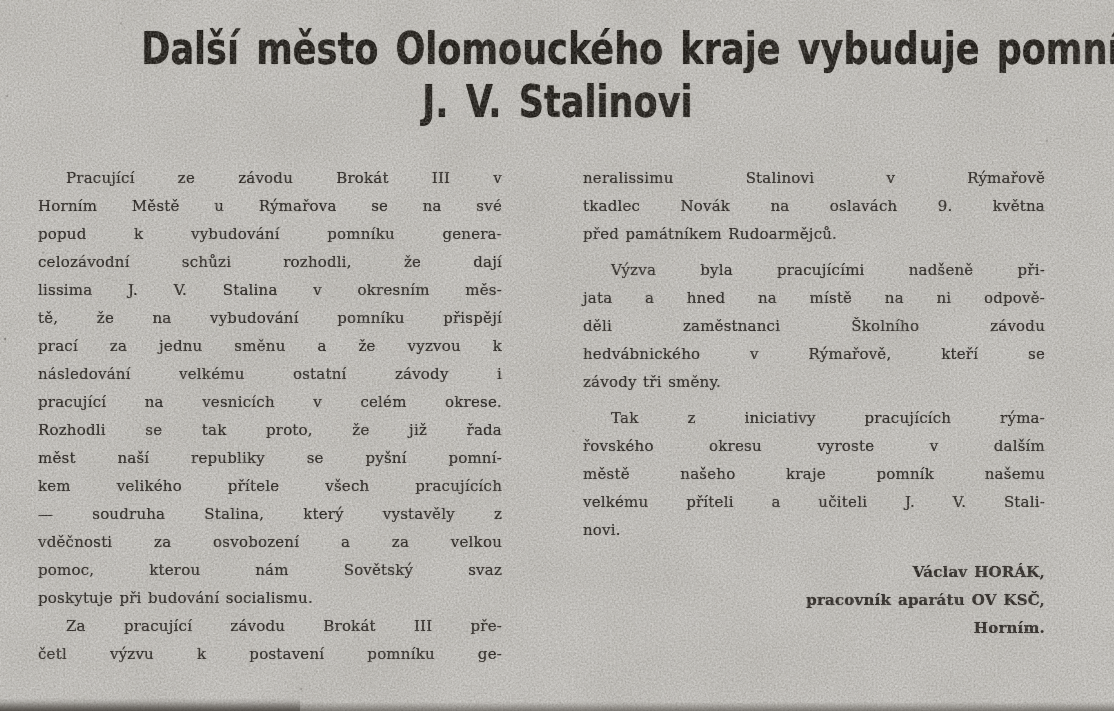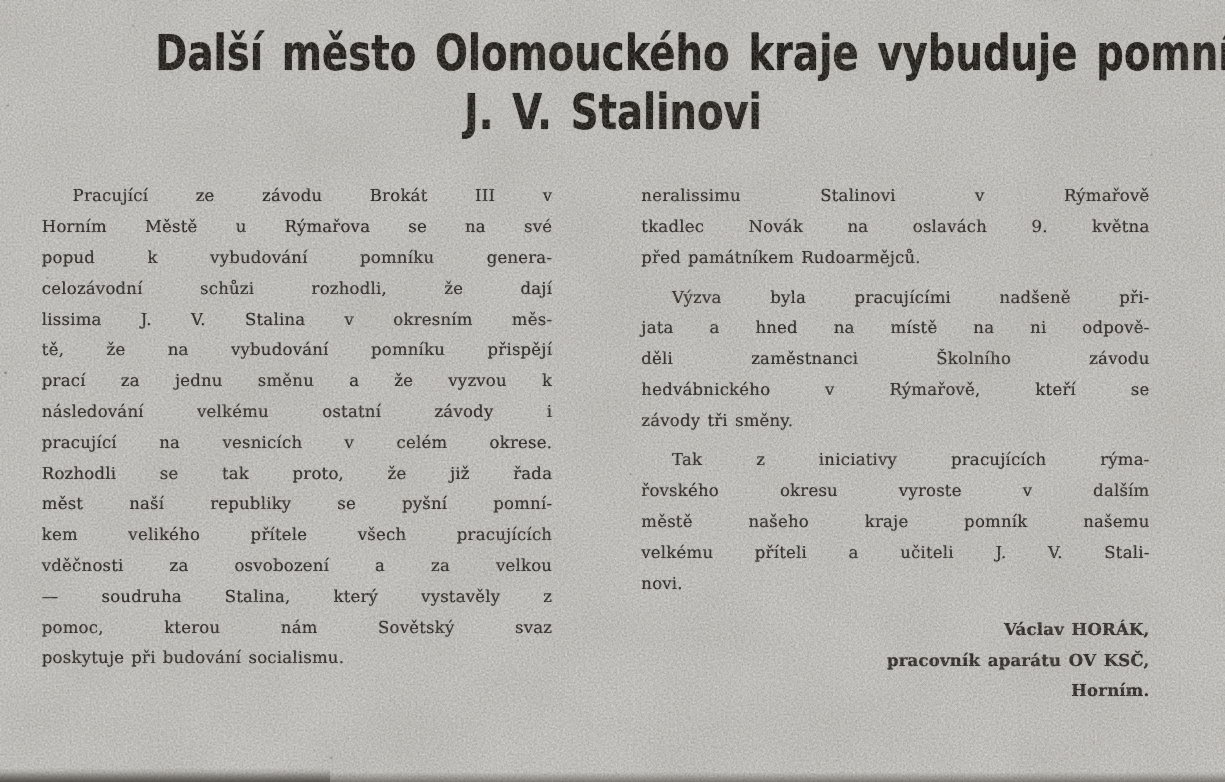--- a/index.html
+++ b/index.html
@@ -122,24 +122,28 @@
         <div class="line">popud k vybudování pomníku genera-</div>
         <div class="line">celozávodní schůzi rozhodli, že dají</div>
         <div class="line">lissima J. V. Stalina v okresním měs-</div>
         <div class="line">tě, že na vybudování pomníku přispějí</div>
         <div class="line">prací za jednu směnu a že vyzvou k</div>
         <div class="line">následování velkému ostatní závody i</div>
         <div class="line">pracující na vesnicích v celém okrese.</div>
         <div class="line">Rozhodli se tak proto, že již řada</div>
         <div class="line">měst naší republiky se pyšní pomní-</div>
         <div class="line">kem velikého přítele všech pracujících</div>
+        <div class="line">— soudruha Stalina, který vystavěly z</div>
         <div class="line">vděčnosti za osvobození a za velkou</div>
-        <div class="line">— soudruha Stalina, který vystavěly z</div>
         <div class="line">pomoc, kterou nám Sovětský svaz</div>
         <div class="line plast">poskytuje při budování socialismu.</div>
+      </div>
+      <div class="paragraph">
+        <div class="line indent">Za pracující závodu Brokát III pře-</div>
+        <div class="line">četl výzvu k postavení pomníku ge-</div>
       </div>
     </div>
   <div class="column col-right">
       <div class="paragraph">
         <div class="line">neralissimu Stalinovi v Rýmařově</div>
         <div class="line">tkadlec Novák na oslavách 9. května</div>
         <div class="line plast">před památníkem Rudoarmějců.</div>
       </div>
       <div class="paragraph gap">
         <div class="line indent">Výzva byla pracujícími nadšeně při-</div>

